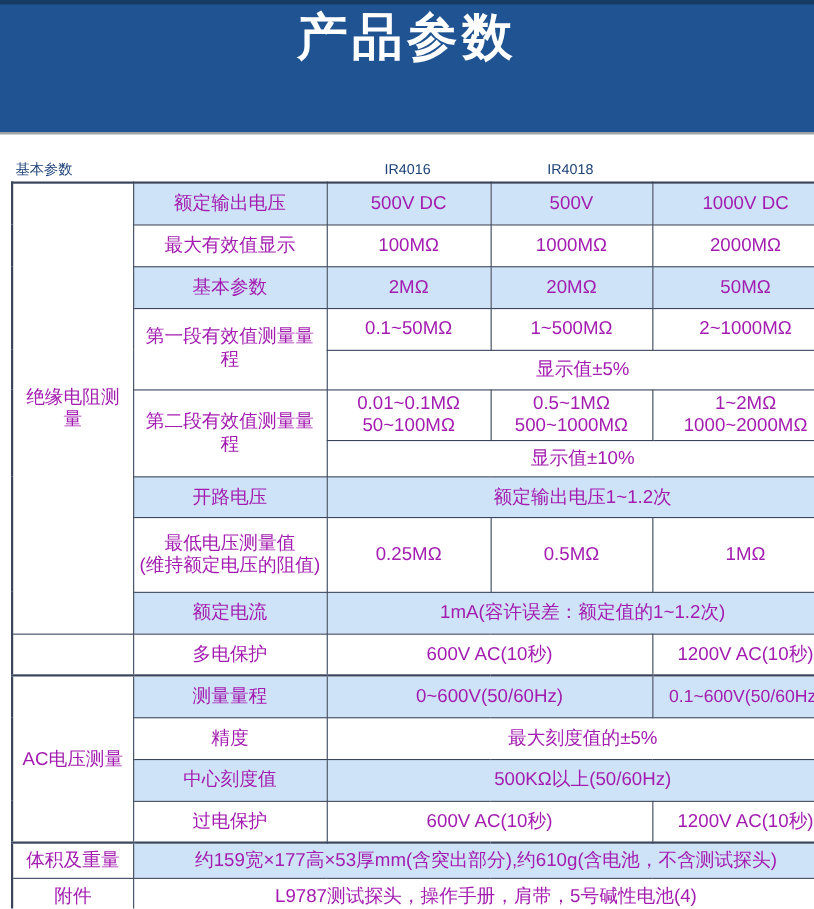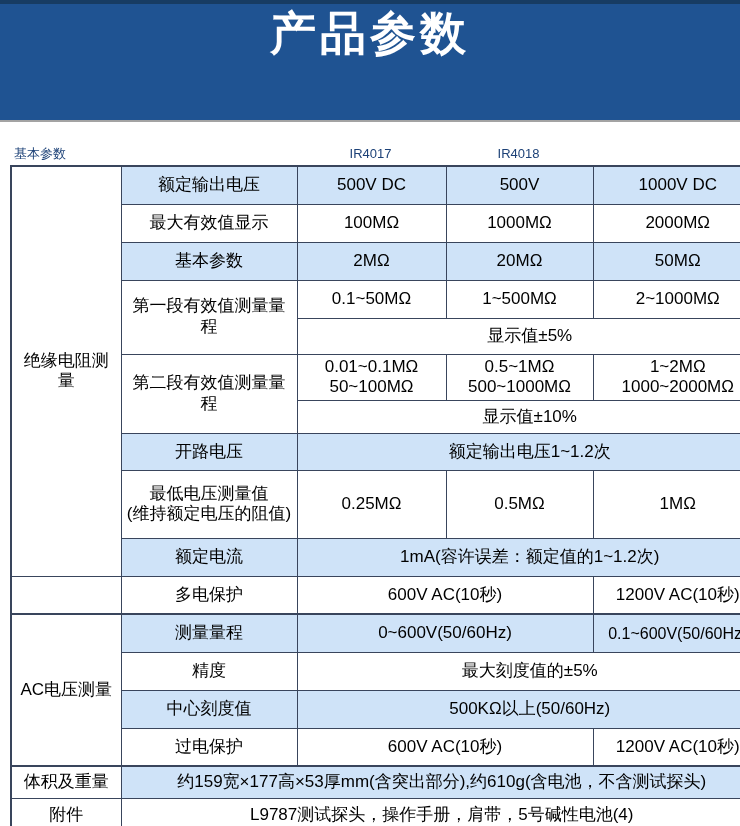--- a/index.html
+++ b/index.html
@@ -33,21 +33,21 @@
   .models-row .bp { text-align:left; padding-left:4px; }
   .models-row .m  { text-align:center; }
 
   
   table.spec {
     border-collapse:collapse; table-layout:fixed;
     margin-left:10px; width:752px;
     border:2px solid #39455c;
   }
   table.spec td {
-    border:1px solid #39455c; color:#000000; font-size:17px;
+    border:1px solid #39455c; color:#a21caf; font-size:17px;
     line-height:1.22; padding:2px 4px; text-align:center;
     vertical-align:middle; overflow:hidden;
   }
   td.lbl  { text-align:left; padding-left:7px; }
   td.ctr  { text-align:center; padding-left:4px; }
   td.sec  { vertical-align:top; text-align:left; padding-top:9px; padding-left:6px; background:#ffffff; }
   td.blue { background:#cfe3f8; }
   td.left { text-align:left; padding-left:8px; white-space:nowrap; font-size:16.5px; }
   tr.sep td { border-top-width:2px; }
 
@@ -59,21 +59,21 @@
 </style>
 </head>
 <body>
 
 <header class="band">
   <div class="band-title">产品参数</div>
 </header>
 
 <div class="models-row">
   <div class="bp">基本参数</div>
-  <div class="m">IR4017</div>
+  <div class="m">IR4016</div>
   <div class="m">IR4018</div>
 </div>
 
 <table class="spec">
   <colgroup>
     <col style="width:110px">
       <col style="width:176px">
       <col style="width:149px">
       <col style="width:147px">
       <col style="width:170px">

